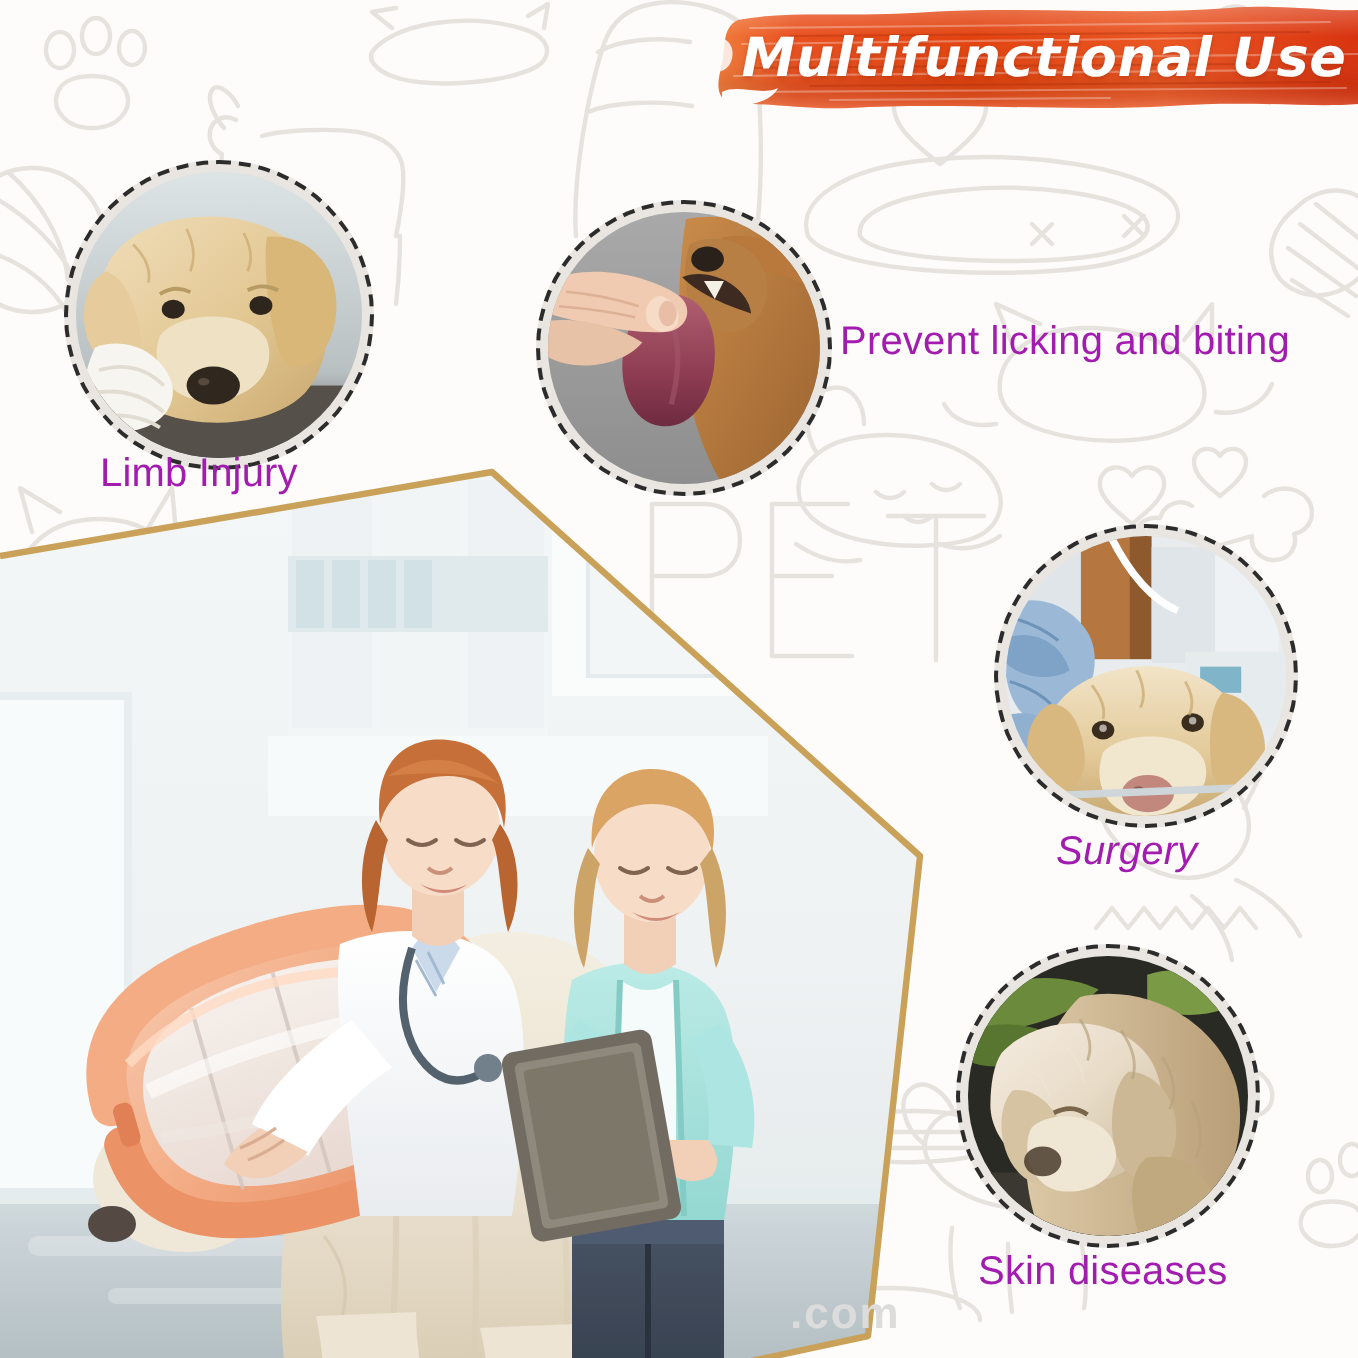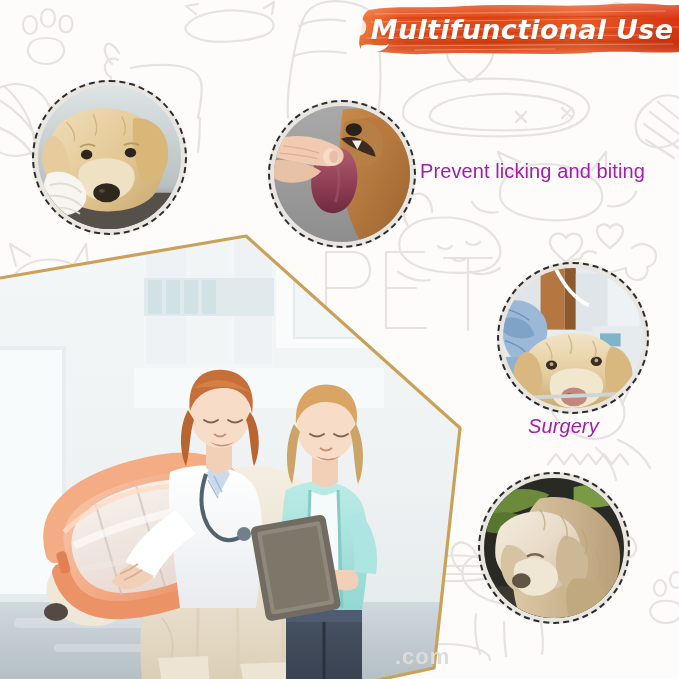--- a/index.html
+++ b/index.html
@@ -531,20 +531,21 @@
         <g stroke="#e2ddd3" stroke-width="2" fill="none">
           <path d="M12 104 q20 -6 34 8M8 116 q22 -4 38 10M14 128 q18 -2 30 6"></path>
         </g>
 
         <g stroke="#c9a86e" stroke-width="1.4" fill="none" opacity=".7">
           <path d="M30 38 q10 10 8 20M58 30 q6 12 2 22M88 32 q6 12 2 20"></path>
         </g>
       </svg>
     </div>
   </div>
+  <div class="caption" style="left:50px;top:226px;">Limb Injury</div>
 
   <div class="circle-photo" style="left:268px;top:100px;width:148px;height:148px;">
     <div class="inner">
       <svg viewBox="0 0 150 150" xmlns="http://www.w3.org/2000/svg">
         <defs>
           <linearGradient id="c2bg" x1="0" y1="0" x2="0" y2="1">
             <stop offset="0%" stop-color="#a9a9a9"></stop>
             <stop offset="100%" stop-color="#8e8e8e"></stop>
           </linearGradient>
           <linearGradient id="c2fur" x1="0" y1="0" x2="1" y2="1">
@@ -676,16 +677,17 @@
 
         <g stroke="#b7a27e" stroke-width="1.5" fill="none" opacity=".7">
           <path d="M82 40 q10 14 6 26M104 54 q10 16 4 28M120 78 q8 18 2 30M60 34 q8 12 4 22"></path>
         </g>
         <g stroke="#efe6d4" stroke-width="1.2" fill="none" opacity=".5">
           <path d="M30 58 q12 8 14 18M52 48 q10 10 10 20"></path>
         </g>
       </svg>
     </div>
   </div>
+  <div class="caption" style="left:489px;top:625px;">Skin diseases</div>
 
   <div id="watermark">.com</div>
 
 </div>
 
 </body></html>

